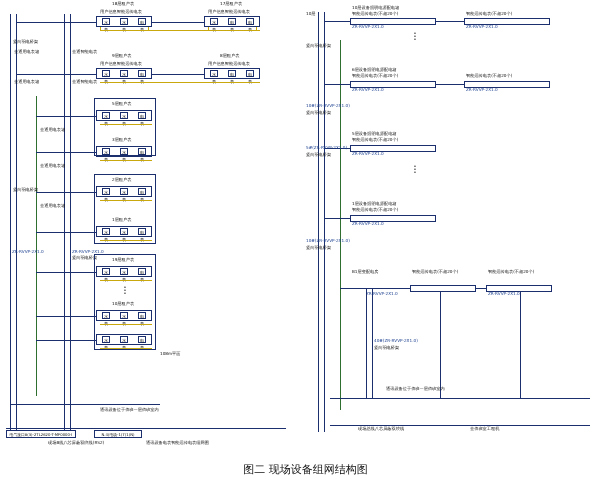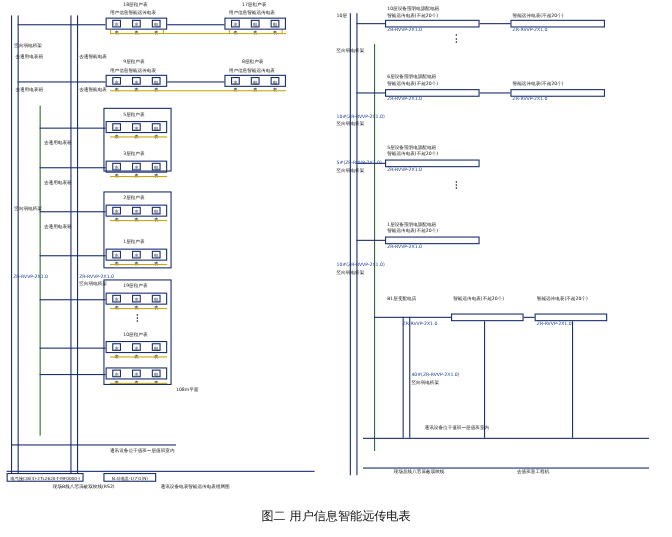--- a/index.html
+++ b/index.html
@@ -271,13 +271,13 @@
   <div class="abs lbl" style="left:374px;top:346px;">竖向弱电桥架</div>
 
   <div class="hline" style="left:330px;top:398px;width:260px;"></div>
   <div class="abs lbl" style="left:386px;top:387px;">通讯设备位于值班一层值班室内</div>
   <div class="hline" style="left:330px;top:425px;width:260px;"></div>
   <div class="abs lbl" style="left:358px;top:427px;">现场总线八芯屏蔽双绞线</div>
   <div class="abs lbl" style="left:470px;top:427px;">去值班室工程机</div>
 
 </div>
 
-<div class="caption">图二  用户信息智能远传电表</div>
+<div class="caption">图二  现场设备组网结构图</div>
 
 </body></html>

